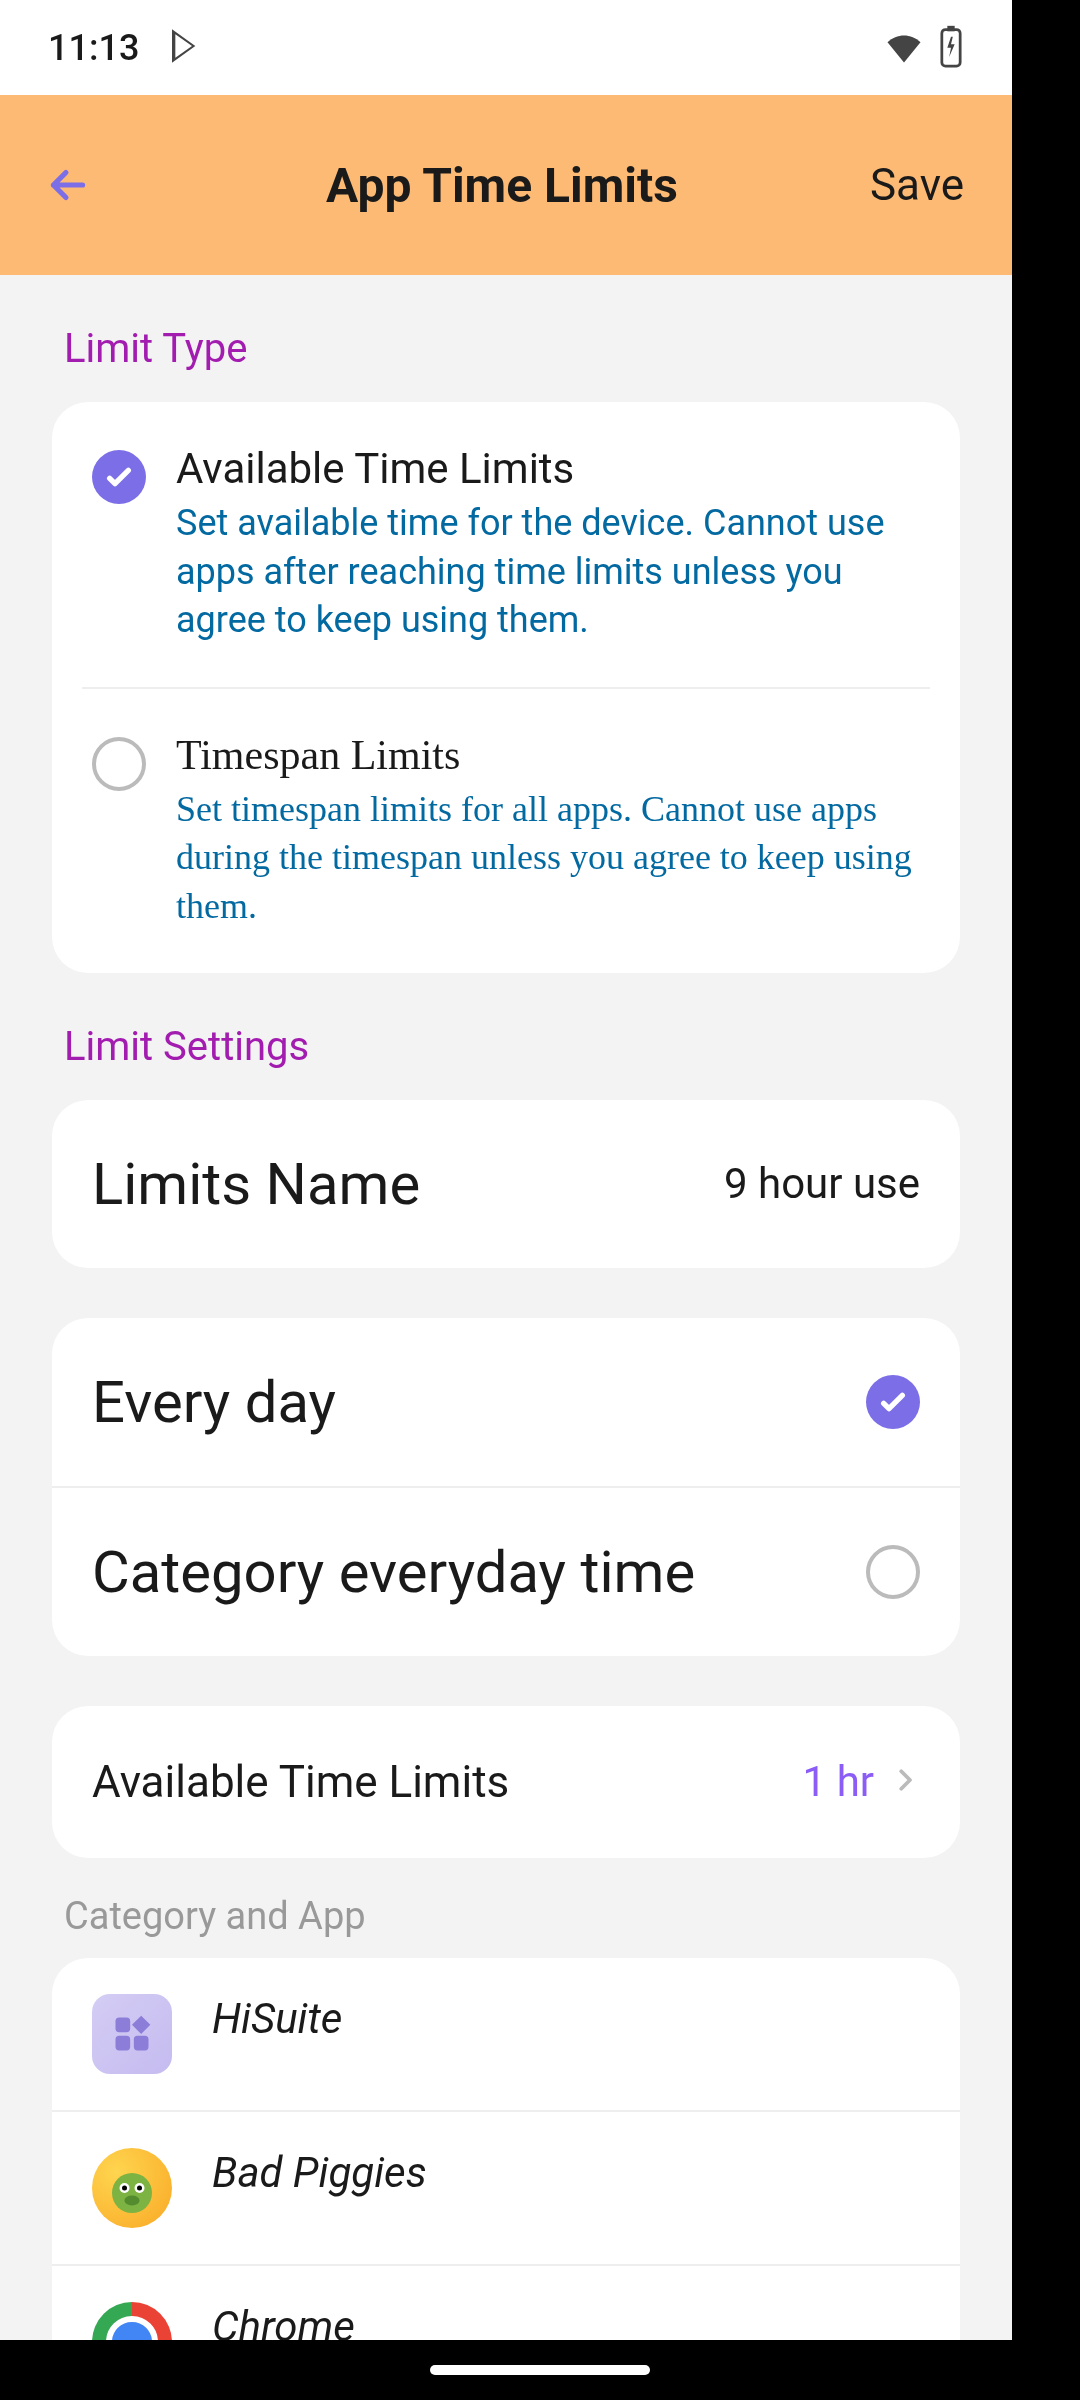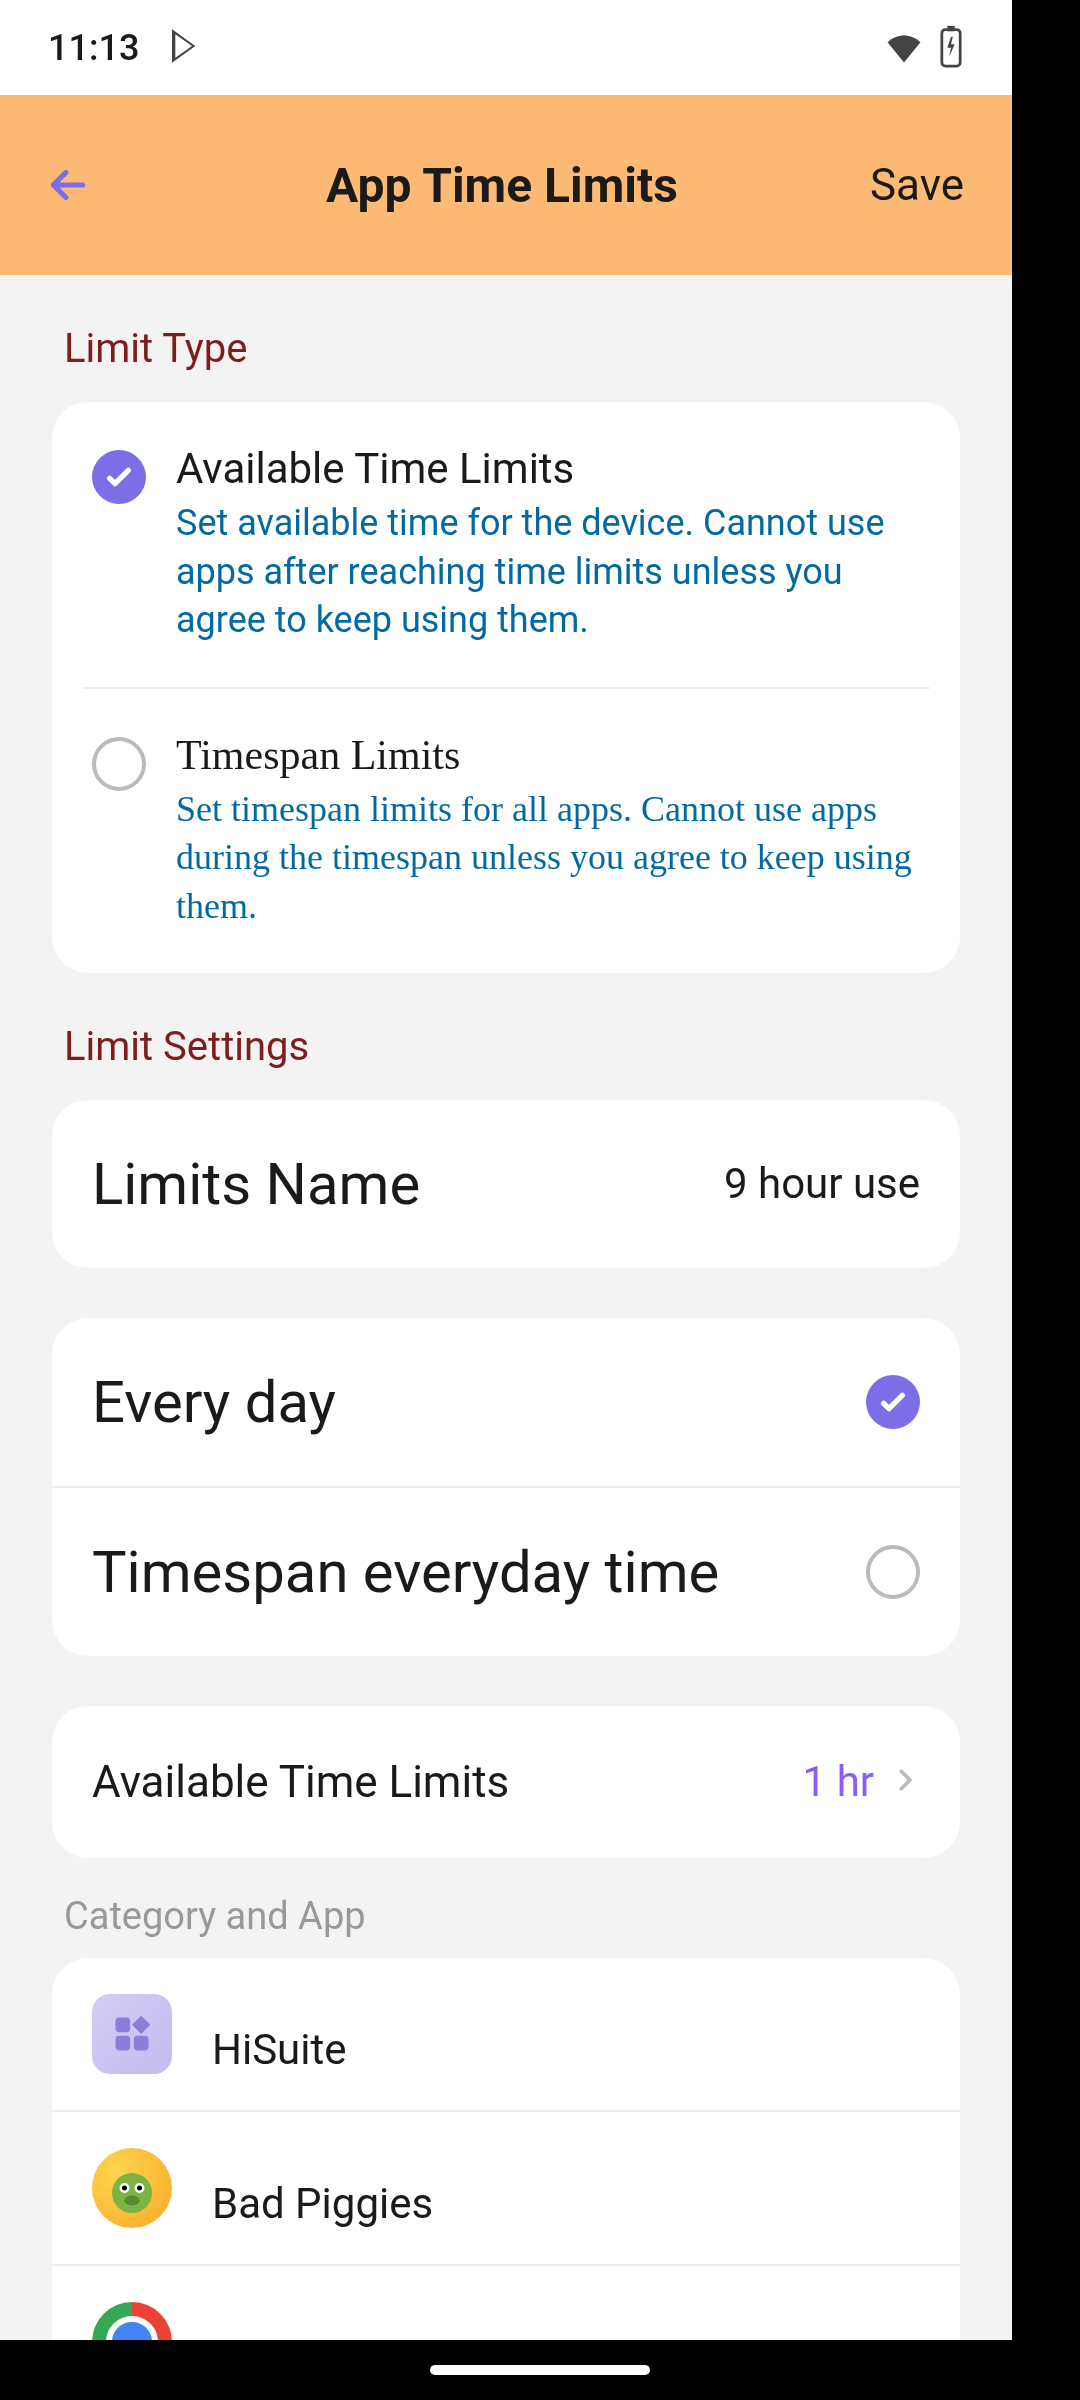--- a/index.html
+++ b/index.html
@@ -13,21 +13,21 @@
   .status-right { display: flex; align-items: center; gap: 12px; }
   
   
   .header { height: 180px; background: #fdba74; display: flex; align-items: center; padding: 0 48px 0 32px; text-align: center; }
   .back-btn { width: 72px; height: 72px; display: flex; align-items: center; justify-content: center; }
   .header-title { flex: 1; font-size: 48px; font-weight: 700; color: #1a1a1a; margin-left: 30px; }
   .save-btn { font-size: 44px; font-weight: 400; color: #1a1a1a; }
   
   
   .content { padding: 0 52px; }
-  .section-label { font-size: 40px; color: #7f1d1d; padding: 50px 12px 30px; }
+  .section-label { font-size: 40px; color: #a21caf; padding: 50px 12px 30px; }
   
   .card { background: #fff; border-radius: 36px; overflow: hidden; }
   
   .radio-row { display: flex; align-items: flex-start; padding: 42px 40px; gap: 30px; }
   .radio-row + .radio-row { border-top: 2px solid #eee; margin: 0 30px; padding-left: 10px; padding-right: 10px; }
   .radio-row:first-child { padding: 42px 40px; }
   .card .radio-row:nth-child(2) { border-top: 2px solid #eee; font-family: Liberation Serif, serif; }
   
   .radio { width: 54px; height: 54px; border-radius: 50%; flex-shrink: 0; margin-top: 6px; display: flex; align-items: center; justify-content: center; }
   .radio.checked { background: #7c6ee6; }
@@ -47,21 +47,21 @@
   .round-check { width: 54px; height: 54px; border-radius: 50%; display: flex; align-items: center; justify-content: center; }
   .round-check.checked { background: #7c6ee6; }
   .round-check.unchecked { border: 4px solid #bbb; }
   
   .nav-row { display: flex; align-items: center; padding: 50px 40px; gap: 16px; }
   .nav-label { flex: 1; font-size: 44px; color: #1a1a1a; }
   .nav-value { font-size: 42px; color: #8b5cf6; }
   
   .subsection-label { font-size: 38px; color: #999; padding: 36px 12px 20px; }
   
-  .app-row { display: flex; align-items: flex-end; gap: 40px; padding: 36px 40px; }
+  .app-row { display: flex; align-items: flex-start; gap: 40px; padding: 36px 40px; font-style: italic; }
   .app-row + .app-row { border-top: 2px solid #eee; }
   .app-icon { width: 80px; height: 80px; border-radius: 18px; flex-shrink: 0; }
   .app-name { font-size: 42px; color: #1a1a1a; }
   
   .hisuite-icon { background: linear-gradient(135deg,#d4cdf4,#c5bbf0); display:flex; align-items:center; justify-content:center; }
   .badpiggies-icon { background: radial-gradient(circle at 30% 30%, #ffd54f, #f9a825); border-radius: 50%; display:flex; align-items:center; justify-content:center; position:relative; }
   .chrome-icon { position: relative; border-radius: 50%; background: conic-gradient(#ea4335 0 120deg, #fbbc05 120deg 240deg, #34a853 240deg 360deg); display:flex; align-items:center; justify-content:center; }
   .chrome-icon::after { content:''; width:40px; height:40px; border-radius:50%; background:#4285f4; border:6px solid #fff; }
   
   .nav-bar { position: absolute; bottom: 0; width: 100%; height: 60px; background: #000; display: flex; align-items: center; justify-content: center; }
@@ -146,21 +146,21 @@
     <div class="card mt">
       <div class="schedule-row">
         <span class="setting-label">Every day</span>
         <div class="round-check checked">
           <svg width="32" height="32" viewBox="0 0 24 24">
               <path fill="none" stroke="#fff" stroke-width="4" stroke-linecap="round" stroke-linejoin="round" d="M5 13l4 4 10-10"></path>
             </svg>
         </div>
       </div>
       <div class="schedule-row">
-        <span class="setting-label">Timespan everyday time</span>
+        <span class="setting-label">Category everyday time</span>
         <div class="round-check unchecked"></div>
       </div>
     </div>
 
     <div class="card mt">
       <div class="nav-row">
         <span class="nav-label">Available Time Limits</span>
         <span class="nav-value">1 hr</span>
         <span>
           <svg width="30" height="30" viewBox="0 0 24 24">

